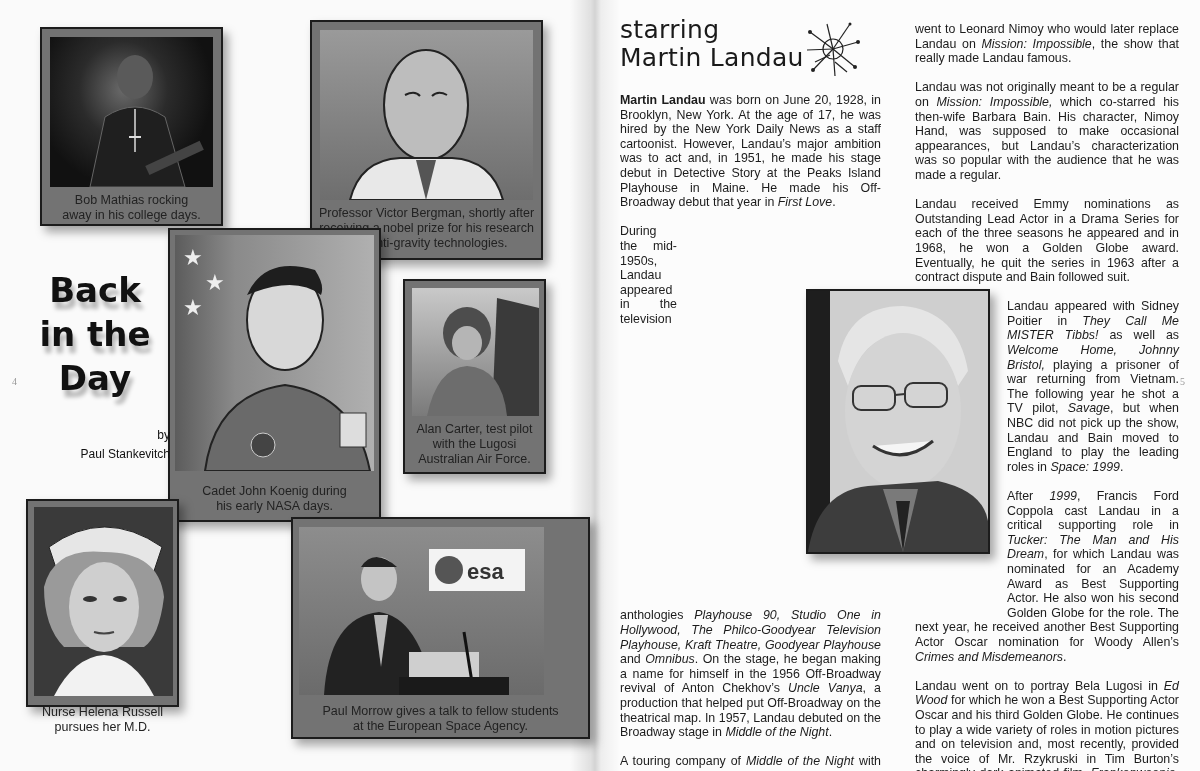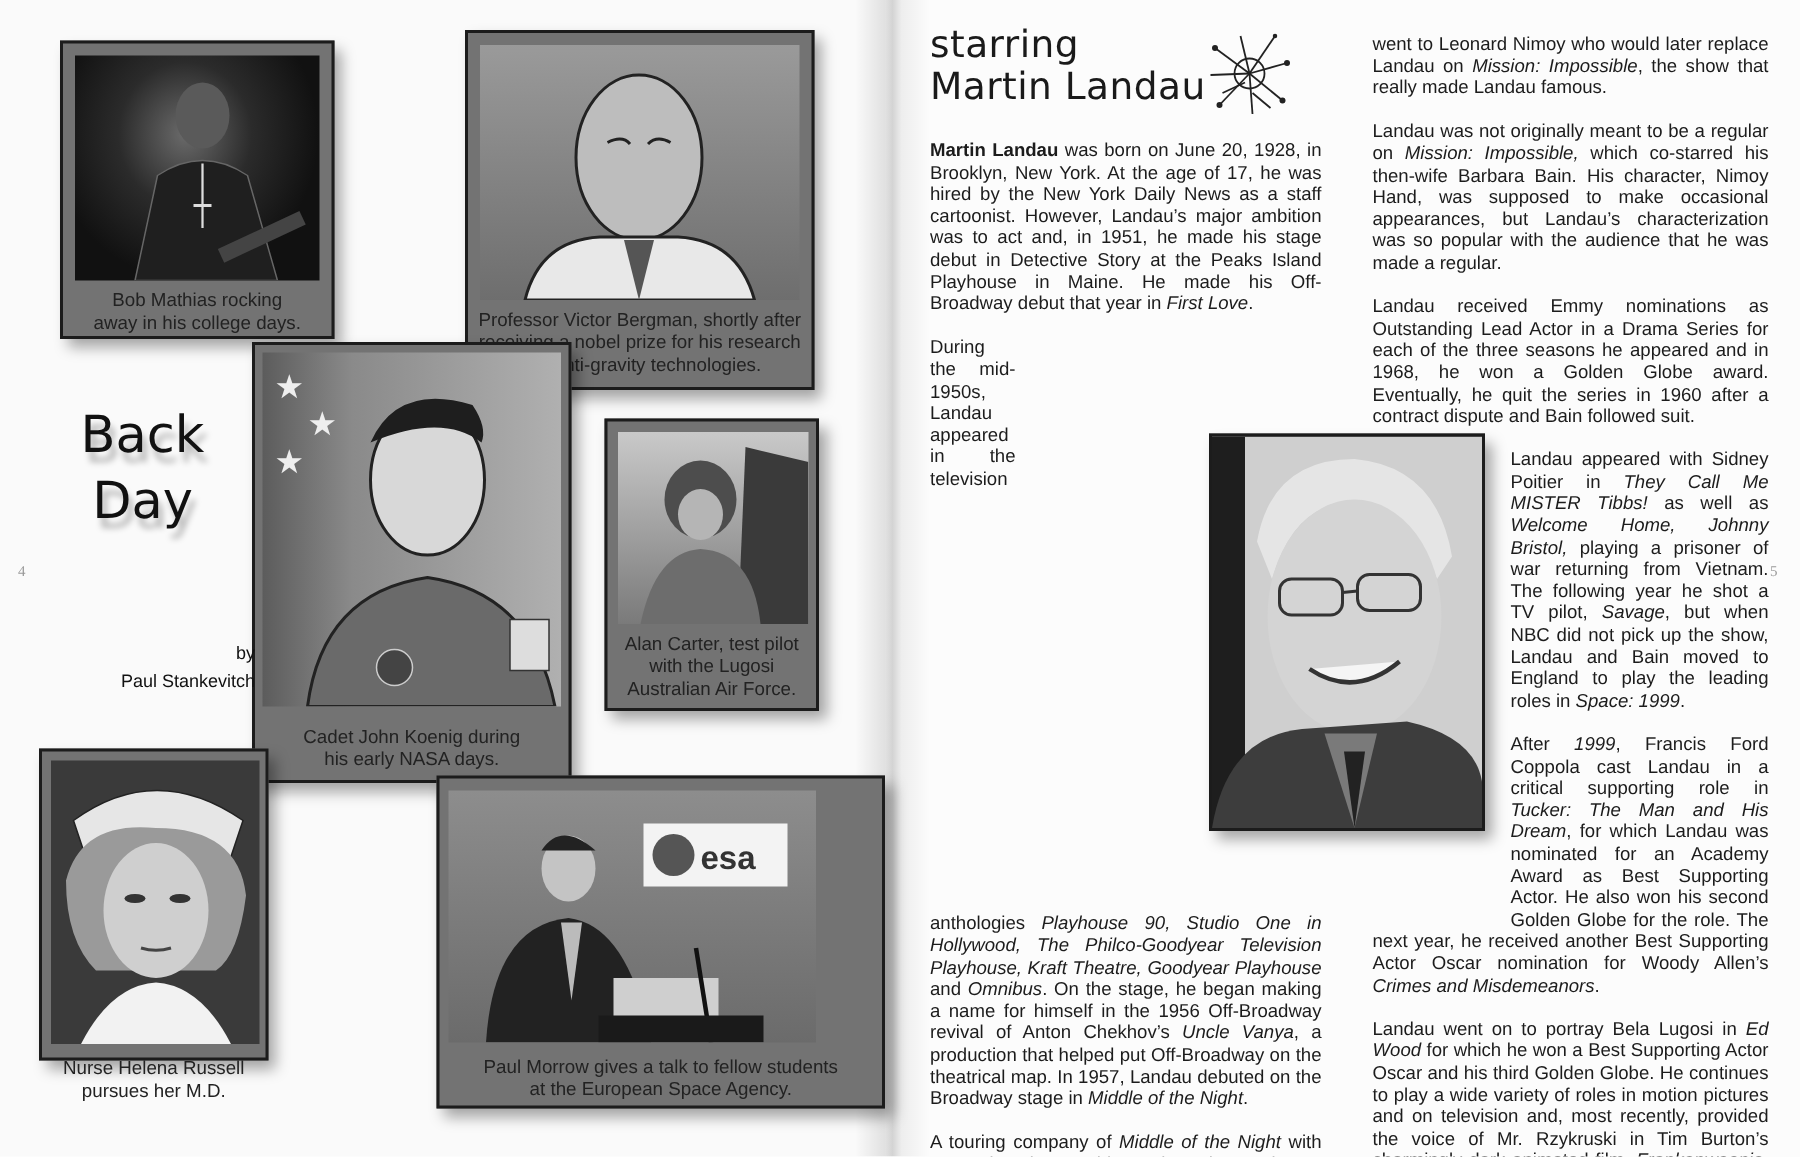--- a/index.html
+++ b/index.html
@@ -4,21 +4,21 @@
 <style>
   html, body { margin:0; padding:0; }
   body { width:1200px; height:771px; position:relative; overflow:hidden; background:#fbfbfb; font-family:"Liberation Sans", sans-serif; color:#1a1a1a; }
   .page-left { position:absolute; left:0; top:0; width:590px; height:771px; background:#fafafa; }
   .page-right { position:absolute; left:590px; top:0; width:610px; height:771px; background:#fcfcfc; }
   .gutter { position:absolute; left:570px; top:0; width:50px; height:771px;
     background:linear-gradient(to right, rgba(0,0,0,0) 0%, rgba(0,0,0,0.10) 40%, rgba(0,0,0,0.16) 50%, rgba(0,0,0,0.06) 62%, rgba(0,0,0,0) 100%); }
   .frame { position:absolute; background:#737373; border:2px solid #1c1c1c; box-shadow:5px 6px 9px rgba(0,0,0,0.35); box-sizing:border-box; }
   .photo { position:absolute; box-sizing:border-box; overflow:hidden; }
   .cap { position:absolute; left:0; right:0; text-align:center; font-size:12.5px; line-height:15px; color:#222; }
-  .title-block { position:absolute; left:20px; top:268px; width:150px; text-align:center; }
+  .title-block { position:absolute; left:20px; top:268px; width:150px; text-align:center;font-weight:bold; }
   .title-line { font-family:"DejaVu Sans", sans-serif; font-size:34px; line-height:44px; color:#111; text-shadow:3px 7px 4px rgba(0,0,0,0.28); }
   .byline { position:absolute; left:18px; top:426px; width:152px; text-align:right; font-size:12px; line-height:19px; color:#111; }
   .pagenum { position:absolute; font-family:"Liberation Serif", serif; font-size:10px; color:#999; }
   .head { position:absolute; left:620px; top:16px; font-family:"DejaVu Sans", sans-serif; font-weight:normal; font-size:25px; line-height:28px; color:#1a1a1a; letter-spacing:0.3px; }
   .col { position:absolute; font-size:12.4px; line-height:14.6px; color:#1c1c1c; text-align:justify; }
   .col p { margin:0 0 14.6px 0; }
   .col i { font-style:italic; }
   .col b { font-weight:bold; }
   .wrapL { float:right; width:198px; height:340px; margin-left:6px; }
   .wrapR { float:left; width:92px; height:308px; }
@@ -133,20 +133,21 @@
     </svg>
   </div>
   <div class="cap" style="top:185px;">
     <div>Paul Morrow gives a talk to fellow students</div>
     <div>at the European Space Agency.</div>
   </div>
 </div>
 
 <div class="title-block">
   <div class="title-line">Back</div>
+  <div class="title-line">in the</div>
   <div class="title-line">Day</div>
 </div>
 <div class="byline">
   <div>by</div>
   <div>Paul Stankevitch</div>
 </div>
 <div class="pagenum" style="left:12px;top:376px;">4</div>
 
 <div class="head">
   <div>starring</div>
@@ -179,21 +180,21 @@
   <p><b>Martin Landau</b><span> was born on June 20, 1928, in Brooklyn, New York. At the age of 17, he was hired by the New York Daily News as a staff cartoonist. However, Landau’s major ambition was to act and, in 1951, he made his stage debut in Detective Story at the Peaks Island Playhouse in Maine. He made his Off-Broadway debut that year in </span><i>First Love</i><span>.</span></p>
   <div class="wrapL" style="margin-top:44px;"></div>
   <p><span>During the mid-1950s, Landau appeared in the television anthologies </span><i>Playhouse 90, Studio One in Hollywood, The Philco-Goodyear Television Playhouse, Kraft Theatre, Goodyear Playhouse</i><span> and </span><i>Omnibus</i><span>. On the stage, he began making a name for himself in the 1956 Off-Broadway revival of Anton Chekhov’s </span><i>Uncle Vanya</i><span>, a production that helped put Off-Broadway on the theatrical map. In 1957, Landau debuted on the Broadway stage in </span><i>Middle of the Night</i><span>.</span></p>
   <p><span>A touring company of </span><i>Middle of the Night</i><span> with star Edward G. Robinson brought Landau to the West Coast and he made his movie debut in </span></p>
 
 </div>
 
 <div class="col" style="left:915px;top:22px;width:264px;">
   <p><span>went to Leonard Nimoy who would later replace Landau on </span><i>Mission: Impossible</i><span>, the show that really made Landau famous.</span></p>
   <p><span>Landau was not originally meant to be a regular on </span><i>Mission: Impossible,</i><span> which co-starred his then-wife Barbara Bain. His character, Nimoy Hand, was supposed to make occasional appearances, but Landau’s characterization was  so popular with the audience that he was made a regular.</span></p>
-  <p><span>Landau received Emmy nominations as Outstanding Lead Actor in a Drama Series for each of the three seasons he appeared and in 1968, he won a Golden Globe award. Eventually, he quit the series in 1960 after a contract dispute and Bain followed suit.</span></p>
+  <p><span>Landau received Emmy nominations as Outstanding Lead Actor in a Drama Series for each of the three seasons he appeared and in 1968, he won a Golden Globe award. Eventually, he quit the series in 1963 after a contract dispute and Bain followed suit.</span></p>
   <div class="wrapR"></div>
   <p><span>Landau appeared with Sidney Poitier in </span><i>They Call Me MISTER Tibbs!</i><span> as well as </span><i>Welcome Home, Johnny Bristol,</i><span> playing a prisoner of war returning from Vietnam. The following year he shot a TV pilot, </span><i>Savage</i><span>, but when NBC did not pick up the show, Landau and Bain moved to England to play the leading roles in </span><i>Space: 1999</i><span>.</span></p>
   <p><span>After </span><i>1999</i><span>, Francis Ford Coppola cast Landau in a critical supporting role in </span><i>Tucker: The Man and His Dream</i><span>, for which Landau was nominated for an Academy Award as Best Supporting Actor. He also won his second Golden Globe for the role. The next year, he received another Best Supporting Actor Oscar nomination for Woody Allen’s </span><i>Crimes and Misdemeanors</i><span>.</span></p>
   <p><span>Landau went on to portray Bela Lugosi in </span><i>Ed Wood</i><span> for which he won a Best Supporting Actor Oscar and his third Golden Globe. He continues to play a wide variety of roles in motion pictures and on television and, most recently, provided the voice of Mr. Rzykruski in Tim Burton’s charmingly dark animated film, </span><i>Frankenweenie</i><span>, coming to theaters in October, 2012.</span></p>
 </div>
 
 <div class="landau-photo">
   <svg width="180" height="261" viewBox="0 0 180 261">
     <rect width="180" height="261" fill="#cfcfcf"></rect>
     <rect x="0" y="0" width="22" height="261" fill="#1e1e1e"></rect>

